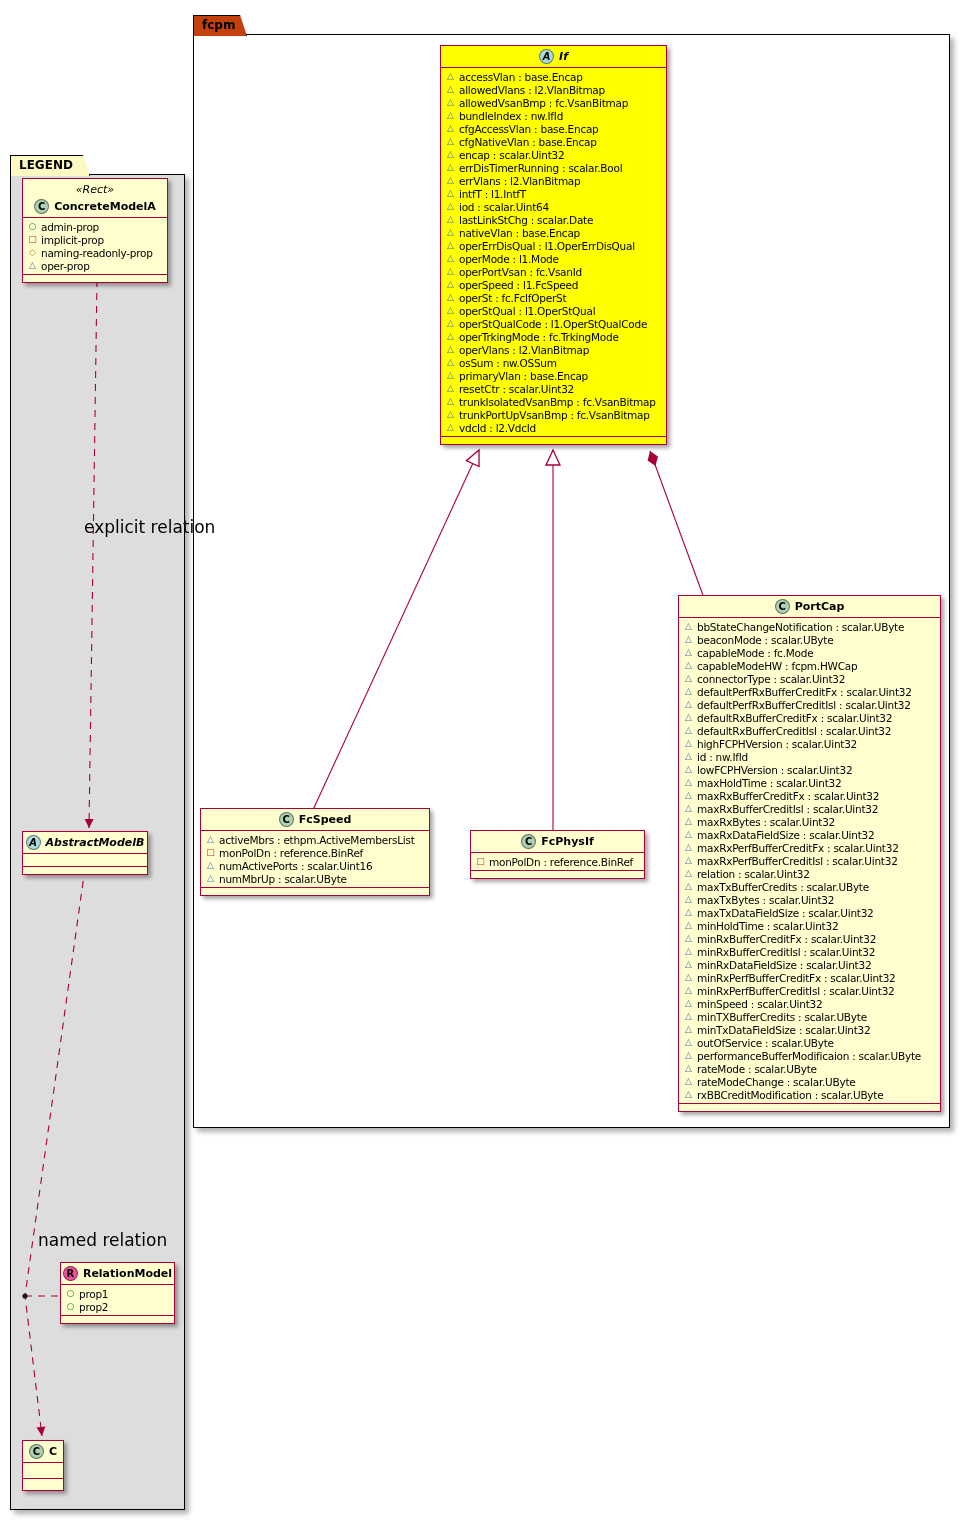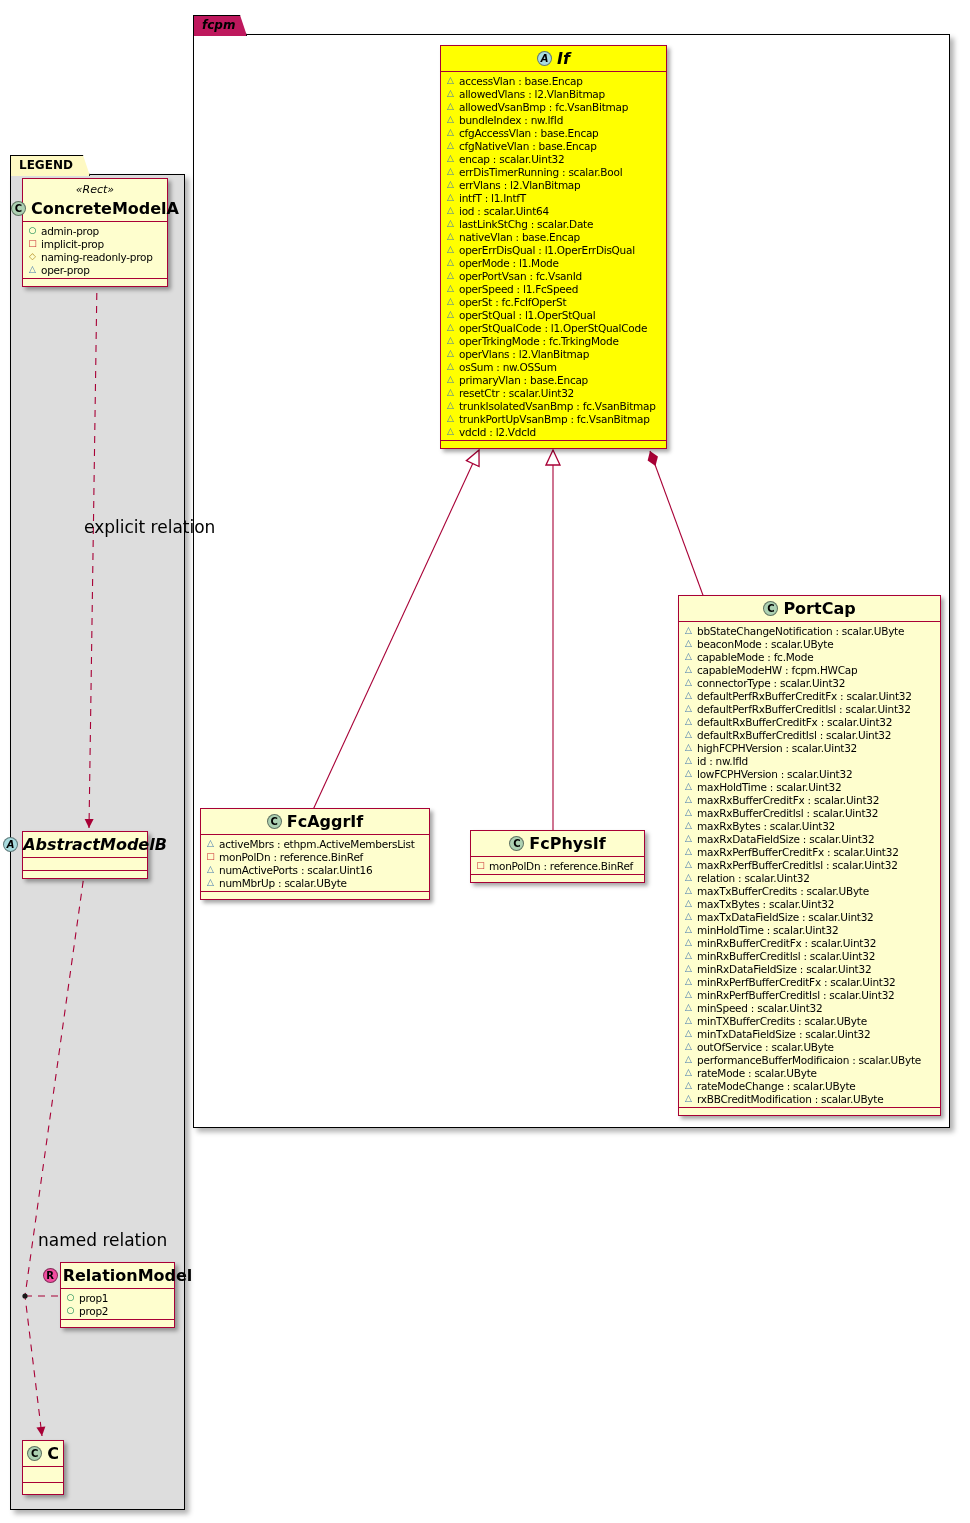--- a/index.html
+++ b/index.html
@@ -15,21 +15,21 @@
     font-size:12px; font-weight:bold; padding:2px 8px 0 8px;
     clip-path: polygon(0 0, calc(100% - 7px) 0, 100% 100%, 0 100%);
   }
   .pkg-body {
     position:absolute; z-index:1; box-sizing:border-box;
     border:1.5px solid #000;
     box-shadow:4px 4px 5px rgba(0,0,0,0.3);
   }
   #legend-tab  { left:10px;  top:155px; width:80px;  height:21px; background:#fef9c3; }
   #legend-body { left:10px;  top:174px; width:175px; height:1336px; background:#DDDDDD; }
-  #fcpm-tab    { left:193px; top:15px;  width:54px;  height:21px; background:#be185d;font-style:italic; }
+  #fcpm-tab    { left:193px; top:15px;  width:54px;  height:21px; background:#c2410c; }
   #fcpm-body   { left:193px; top:34px;  width:757px; height:1094px; background:#FFFFFF; }
 
   
   #connectors { position:absolute; left:0; top:0; z-index:5; pointer-events:none; }
   .dash  { stroke:#A80036; stroke-width:1.1; stroke-dasharray:7 6; fill:none; }
   .solid { stroke:#A80036; stroke-width:1.1; fill:none; }
 
   .rel-label {
     position:absolute; z-index:6; font-size:17px; color:#000; white-space:nowrap;
   }
@@ -42,21 +42,21 @@
     background:#FEFECE; border:1.5px solid #A80036;
     box-shadow:3px 3px 4px rgba(0,0,0,0.35);
   }
   .uml-class.highlight { background:#FFFF00; }
 
   .stereo { text-align:center; font-style:italic; font-size:11px; padding-top:4px; }
   .class-title {
     display:flex; align-items:center; justify-content:center; gap:5px;
     padding:3px 6px; white-space:nowrap;
   }
-  .class-name { font-size:16px; font-weight:bold; }
+  .class-name { font-size:11px; font-weight:bold; }
   .abstract > .class-title .class-name { font-style:italic; }
 
   .spot {
     width:15px; height:15px; border-radius:50%; flex:none;
     display:flex; align-items:center; justify-content:center;
     font-size:10px; font-weight:bold; color:#000;
     border:1px solid rgba(0,0,0,0.45); box-sizing:border-box;
   }
   .spot-C { background:#ADD1B2; }
   .spot-A { background:#A9DCDF; font-style:italic; }
@@ -311,21 +311,21 @@
           <span class="vis triangle">△</span>
           <span class="member-text">vdcId : l2.VdcId</span>
         </div>
       </div>
     <div class="methods"></div>
   </div>
 
   <div class="uml-class" id="cls-fcaggr">
     <div class="class-title">
       <span class="spot spot-C">C</span>
-      <span class="class-name">FcAggrIf</span>
+      <span class="class-name">FcSpeed</span>
     </div>
     <div class="members">
         <div class="member">
           <span class="vis triangle">△</span>
           <span class="member-text">activeMbrs : ethpm.ActiveMembersList</span>
         </div>
         <div class="member">
           <span class="vis square">□</span>
           <span class="member-text">monPolDn : reference.BinRef</span>
         </div>

